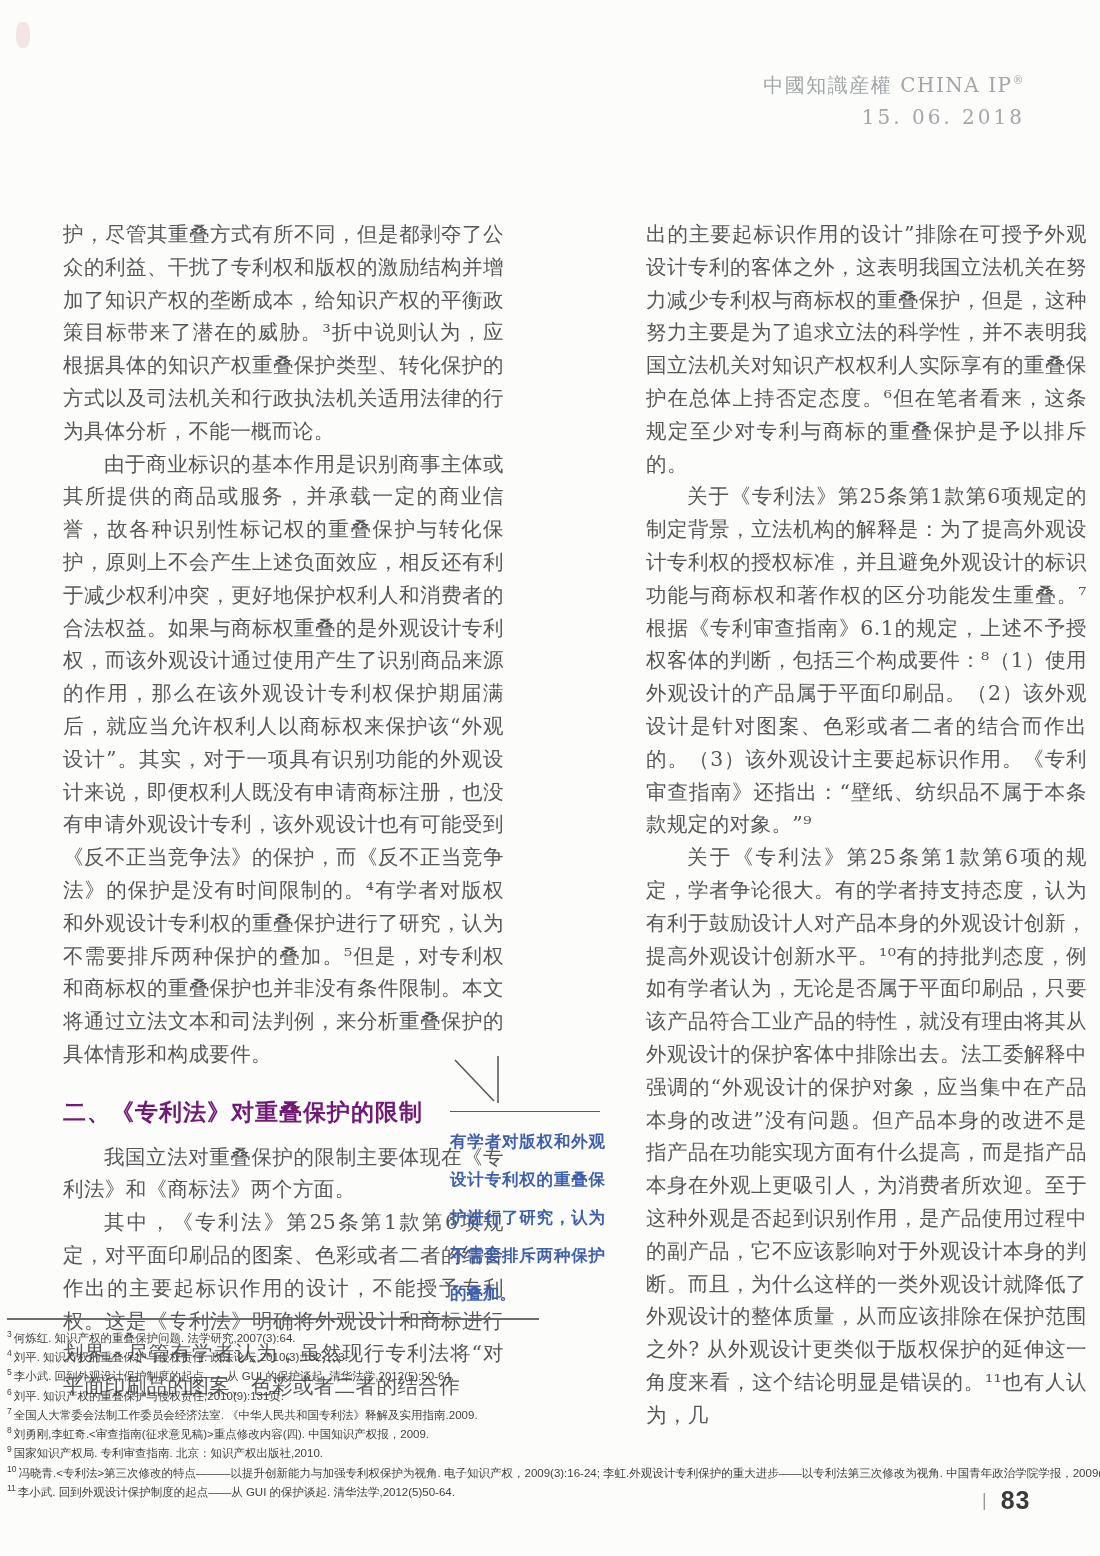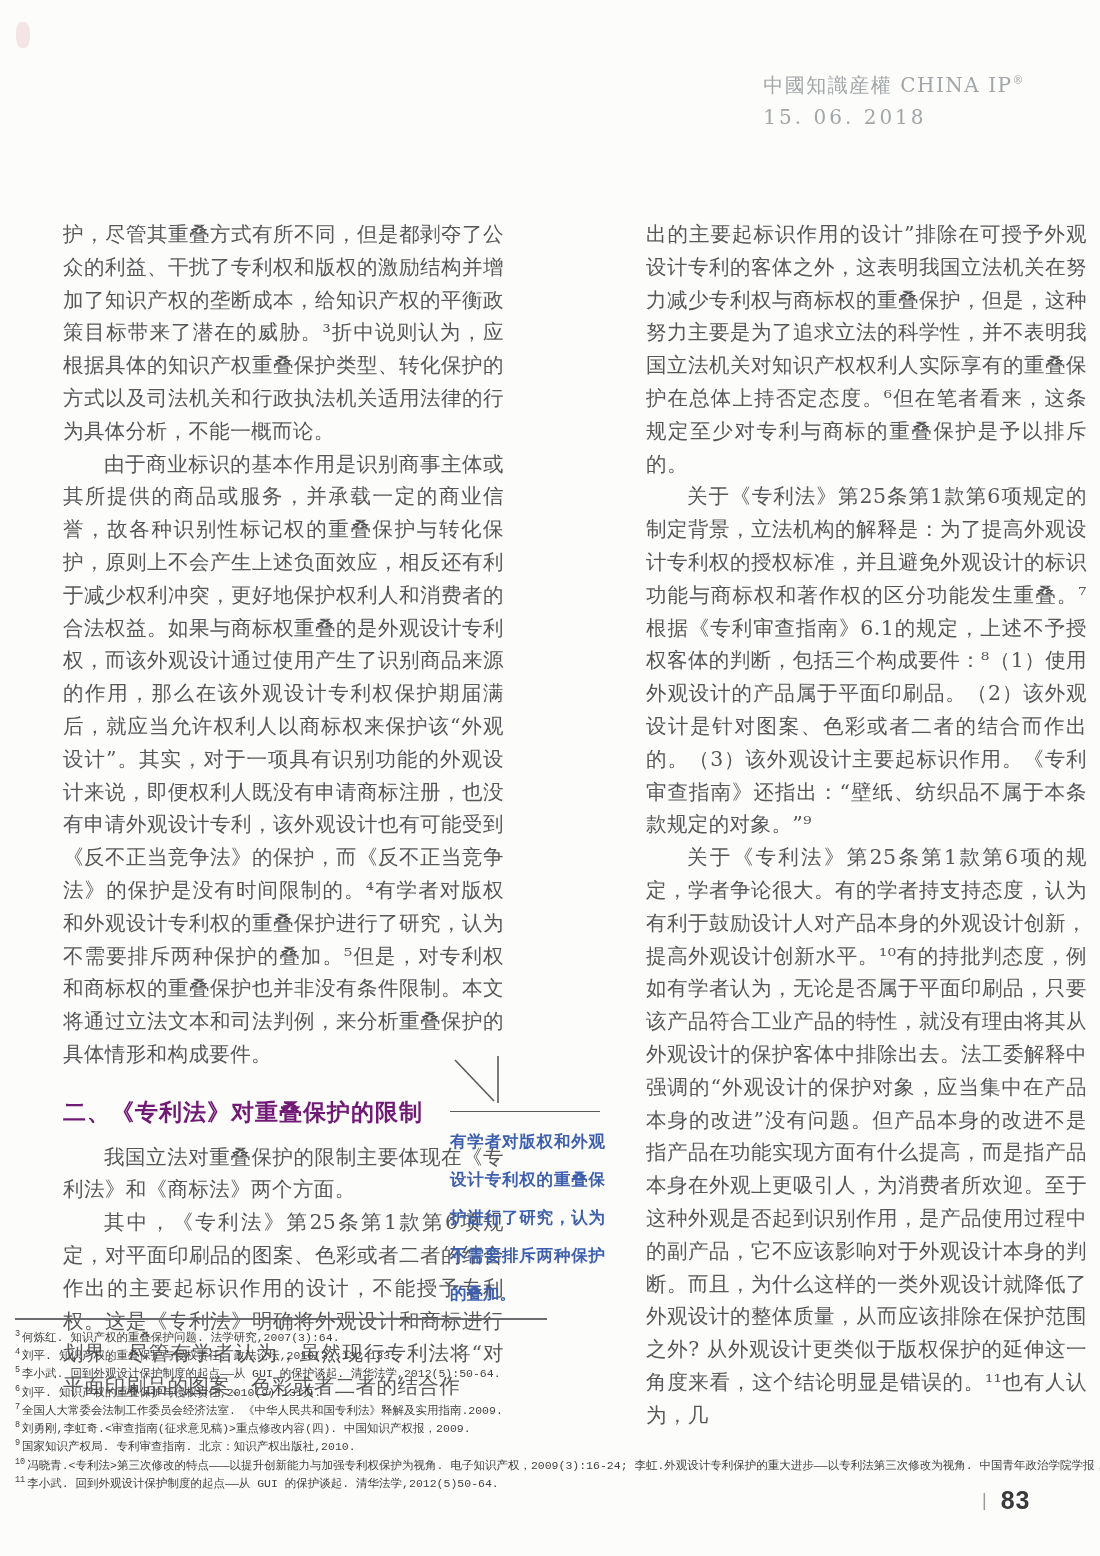--- a/index.html
+++ b/index.html
@@ -17,20 +17,21 @@
     position: absolute;
     left: 16px; top: 22px;
     width: 14px; height: 26px;
     background: rgba(233, 183, 190, 0.35);
     border-radius: 40%;
   }
   
   .header {
     position: absolute;
     top: 72px; right: 75px;
+    text-align: right;
     color: #a2a6a8;
   }
   .brand {
     font-size: 20px;
     letter-spacing: 1.5px;
     white-space: nowrap;
   }
   .brand sup { font-size: 11px; }
   .issue-date {
     margin-top: 6px;
@@ -77,23 +78,23 @@
     font-family: "Liberation Sans", "DejaVu Sans", sans-serif;
     font-size: 16.5px;
     line-height: 38px;
     font-weight: bold;
     color: #3d5fae;
     text-align: justify;
   }
   
   .footnotes {
     position: absolute;
-    left: 15px; top: 1318px;
+    left: 7px; top: 1318px;
     width: 1078px;
-    font-family: Liberation Mono, monospace;
+    font-family: Liberation Sans, sans-serif;
     font-size: 11.5px;
     line-height: 15.4px;
     color: #3f3f42;
   }
   .fn-rule {
     width: 532px;
     border-top: 2px solid #6d6d6f;
     margin-bottom: 7px;
   }
   .fn { white-space: nowrap; }

